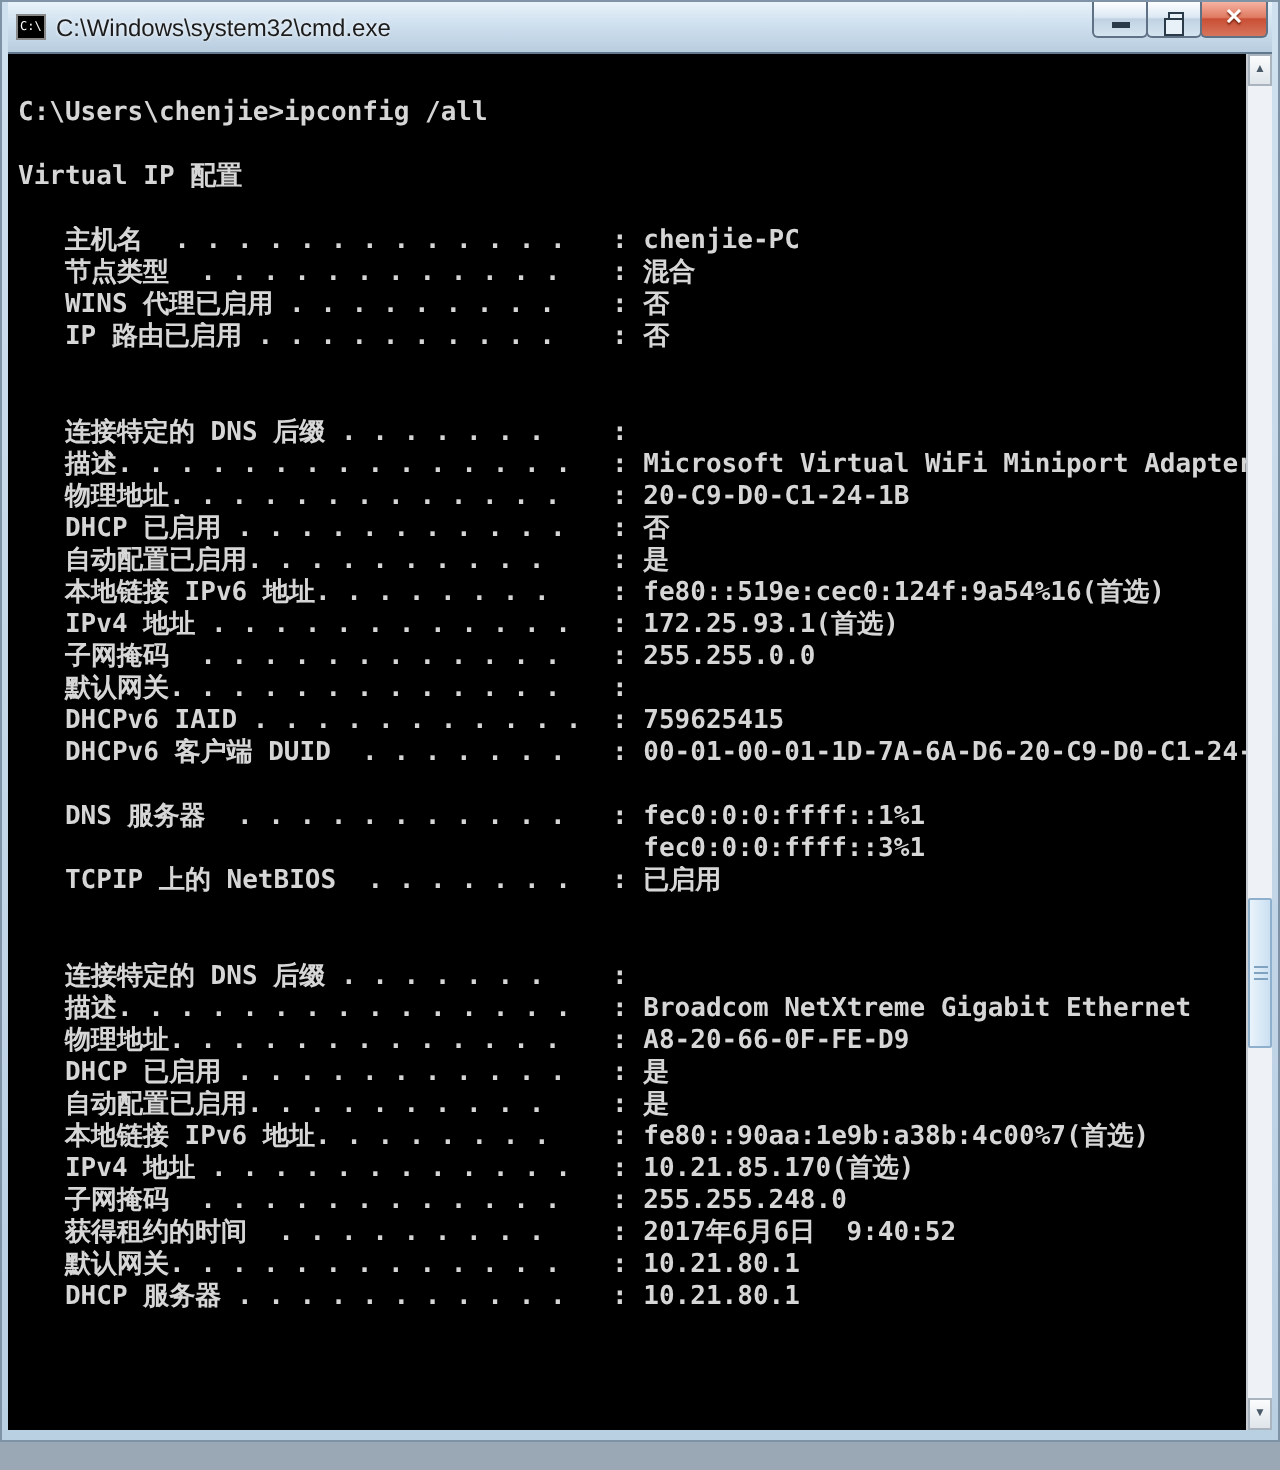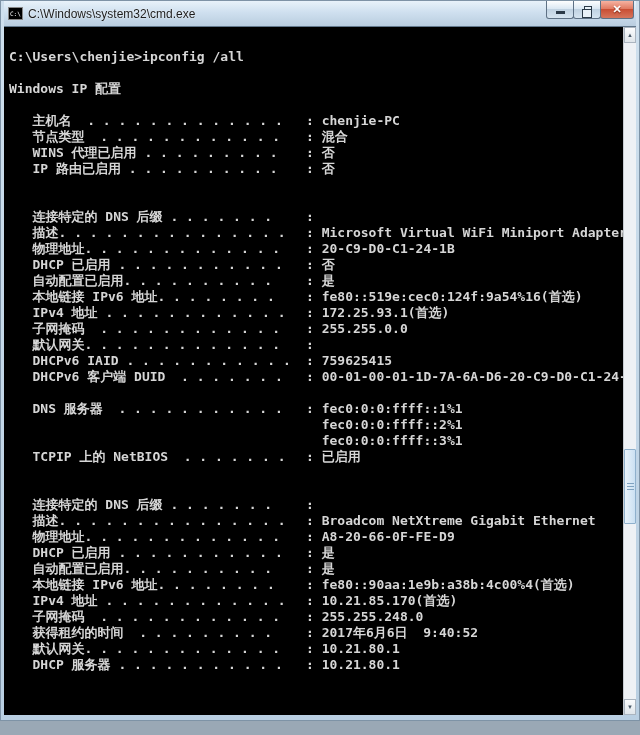--- a/index.html
+++ b/index.html
@@ -139,52 +139,51 @@
         <span class="glyph-x">✕</span>
       </div>
     </div>
   </div>
 
   <div class="client">
     <div class="terminal" id="terminal">
         <div class="tline">&nbsp;</div>
         <div class="tline">C:\Users\chenjie&gt;ipconfig /all</div>
         <div class="tline">&nbsp;</div>
-        <div class="tline">Windows IP 配置</div>
+        <div class="tline">Virtual IP 配置</div>
         <div class="tline">&nbsp;</div>
         <div class="tline"><span class="lbl">   主机名  . . . . . . . . . . . . .</span><span class="val">: chenjie-PC</span></div>
         <div class="tline"><span class="lbl">   节点类型  . . . . . . . . . . . .</span><span class="val">: 混合</span></div>
         <div class="tline"><span class="lbl">   WINS 代理已启用 . . . . . . . . .</span><span class="val">: 否</span></div>
         <div class="tline"><span class="lbl">   IP 路由已启用 . . . . . . . . . .</span><span class="val">: 否</span></div>
         <div class="tline">&nbsp;</div>
         <div class="tline">&nbsp;</div>
         <div class="tline"><span class="lbl">   连接特定的 DNS 后缀 . . . . . . .</span><span class="val">:</span></div>
         <div class="tline"><span class="lbl">   描述. . . . . . . . . . . . . . .</span><span class="val">: Microsoft Virtual WiFi Miniport Adapter</span></div>
         <div class="tline"><span class="lbl">   物理地址. . . . . . . . . . . . .</span><span class="val">: 20-C9-D0-C1-24-1B</span></div>
         <div class="tline"><span class="lbl">   DHCP 已启用 . . . . . . . . . . .</span><span class="val">: 否</span></div>
         <div class="tline"><span class="lbl">   自动配置已启用. . . . . . . . . .</span><span class="val">: 是</span></div>
         <div class="tline"><span class="lbl">   本地链接 IPv6 地址. . . . . . . .</span><span class="val">: fe80::519e:cec0:124f:9a54%16(首选)</span></div>
         <div class="tline"><span class="lbl">   IPv4 地址 . . . . . . . . . . . .</span><span class="val">: 172.25.93.1(首选)</span></div>
         <div class="tline"><span class="lbl">   子网掩码  . . . . . . . . . . . .</span><span class="val">: 255.255.0.0</span></div>
         <div class="tline"><span class="lbl">   默认网关. . . . . . . . . . . . .</span><span class="val">:</span></div>
         <div class="tline"><span class="lbl">   DHCPv6 IAID . . . . . . . . . . .</span><span class="val">: 759625415</span></div>
         <div class="tline"><span class="lbl">   DHCPv6 客户端 DUID  . . . . . . .</span><span class="val">: 00-01-00-01-1D-7A-6A-D6-20-C9-D0-C1-24-1B</span></div>
         <div class="tline">&nbsp;</div>
         <div class="tline"><span class="lbl">   DNS 服务器  . . . . . . . . . . .</span><span class="val">: fec0:0:0:ffff::1%1</span></div>
-        <div class="tline"><span class="lbl"></span><span class="val">  fec0:0:0:ffff::2%1</span></div>
         <div class="tline"><span class="lbl"></span><span class="val">  fec0:0:0:ffff::3%1</span></div>
         <div class="tline"><span class="lbl">   TCPIP 上的 NetBIOS  . . . . . . .</span><span class="val">: 已启用</span></div>
         <div class="tline">&nbsp;</div>
         <div class="tline">&nbsp;</div>
         <div class="tline"><span class="lbl">   连接特定的 DNS 后缀 . . . . . . .</span><span class="val">:</span></div>
         <div class="tline"><span class="lbl">   描述. . . . . . . . . . . . . . .</span><span class="val">: Broadcom NetXtreme Gigabit Ethernet</span></div>
         <div class="tline"><span class="lbl">   物理地址. . . . . . . . . . . . .</span><span class="val">: A8-20-66-0F-FE-D9</span></div>
         <div class="tline"><span class="lbl">   DHCP 已启用 . . . . . . . . . . .</span><span class="val">: 是</span></div>
         <div class="tline"><span class="lbl">   自动配置已启用. . . . . . . . . .</span><span class="val">: 是</span></div>
-        <div class="tline"><span class="lbl">   本地链接 IPv6 地址. . . . . . . .</span><span class="val">: fe80::90aa:1e9b:a38b:4c00%4(首选)</span></div>
+        <div class="tline"><span class="lbl">   本地链接 IPv6 地址. . . . . . . .</span><span class="val">: fe80::90aa:1e9b:a38b:4c00%7(首选)</span></div>
         <div class="tline"><span class="lbl">   IPv4 地址 . . . . . . . . . . . .</span><span class="val">: 10.21.85.170(首选)</span></div>
         <div class="tline"><span class="lbl">   子网掩码  . . . . . . . . . . . .</span><span class="val">: 255.255.248.0</span></div>
         <div class="tline"><span class="lbl">   获得租约的时间  . . . . . . . . .</span><span class="val">: 2017年6月6日  9:40:52</span></div>
         <div class="tline"><span class="lbl">   默认网关. . . . . . . . . . . . .</span><span class="val">: 10.21.80.1</span></div>
         <div class="tline"><span class="lbl">   DHCP 服务器 . . . . . . . . . . .</span><span class="val">: 10.21.80.1</span></div>
       </div>
 
     <div class="scrollbar">
       <div class="sb-btn">▲</div>
       <div class="sb-track">

